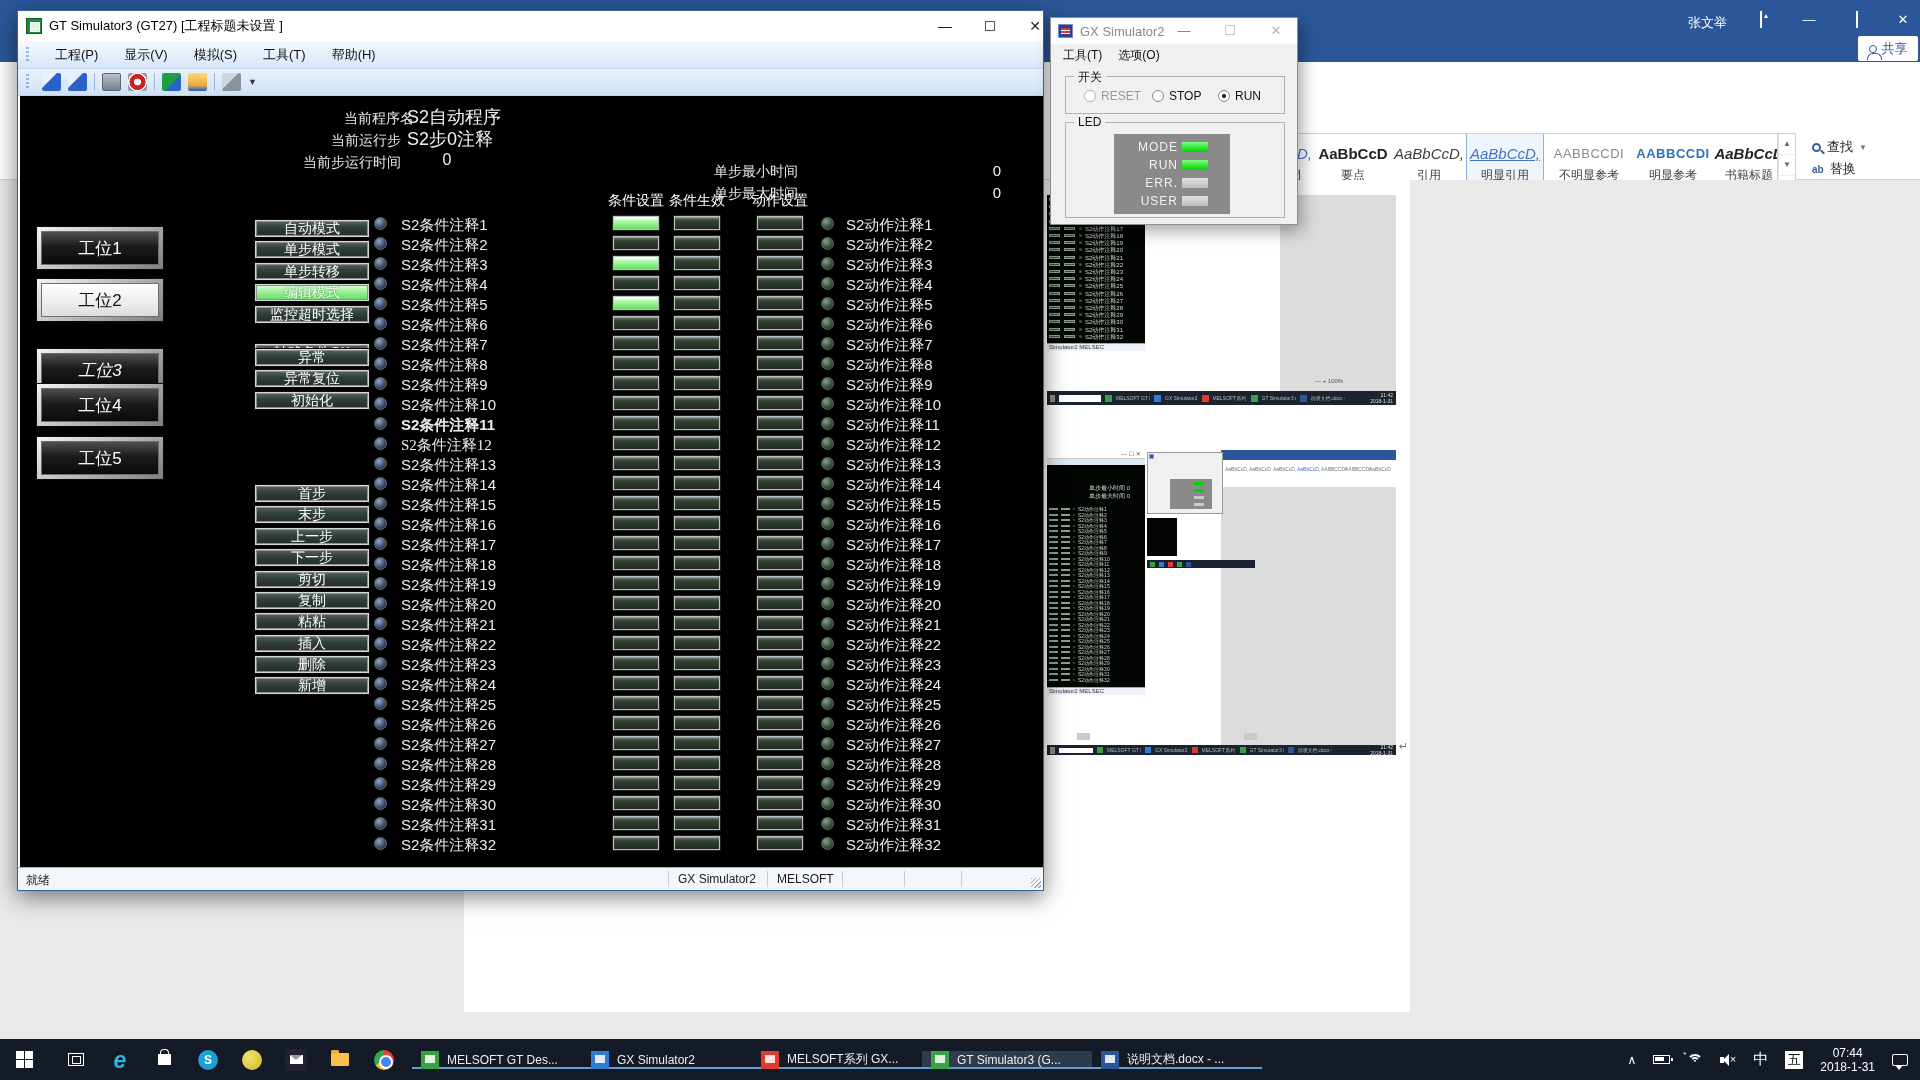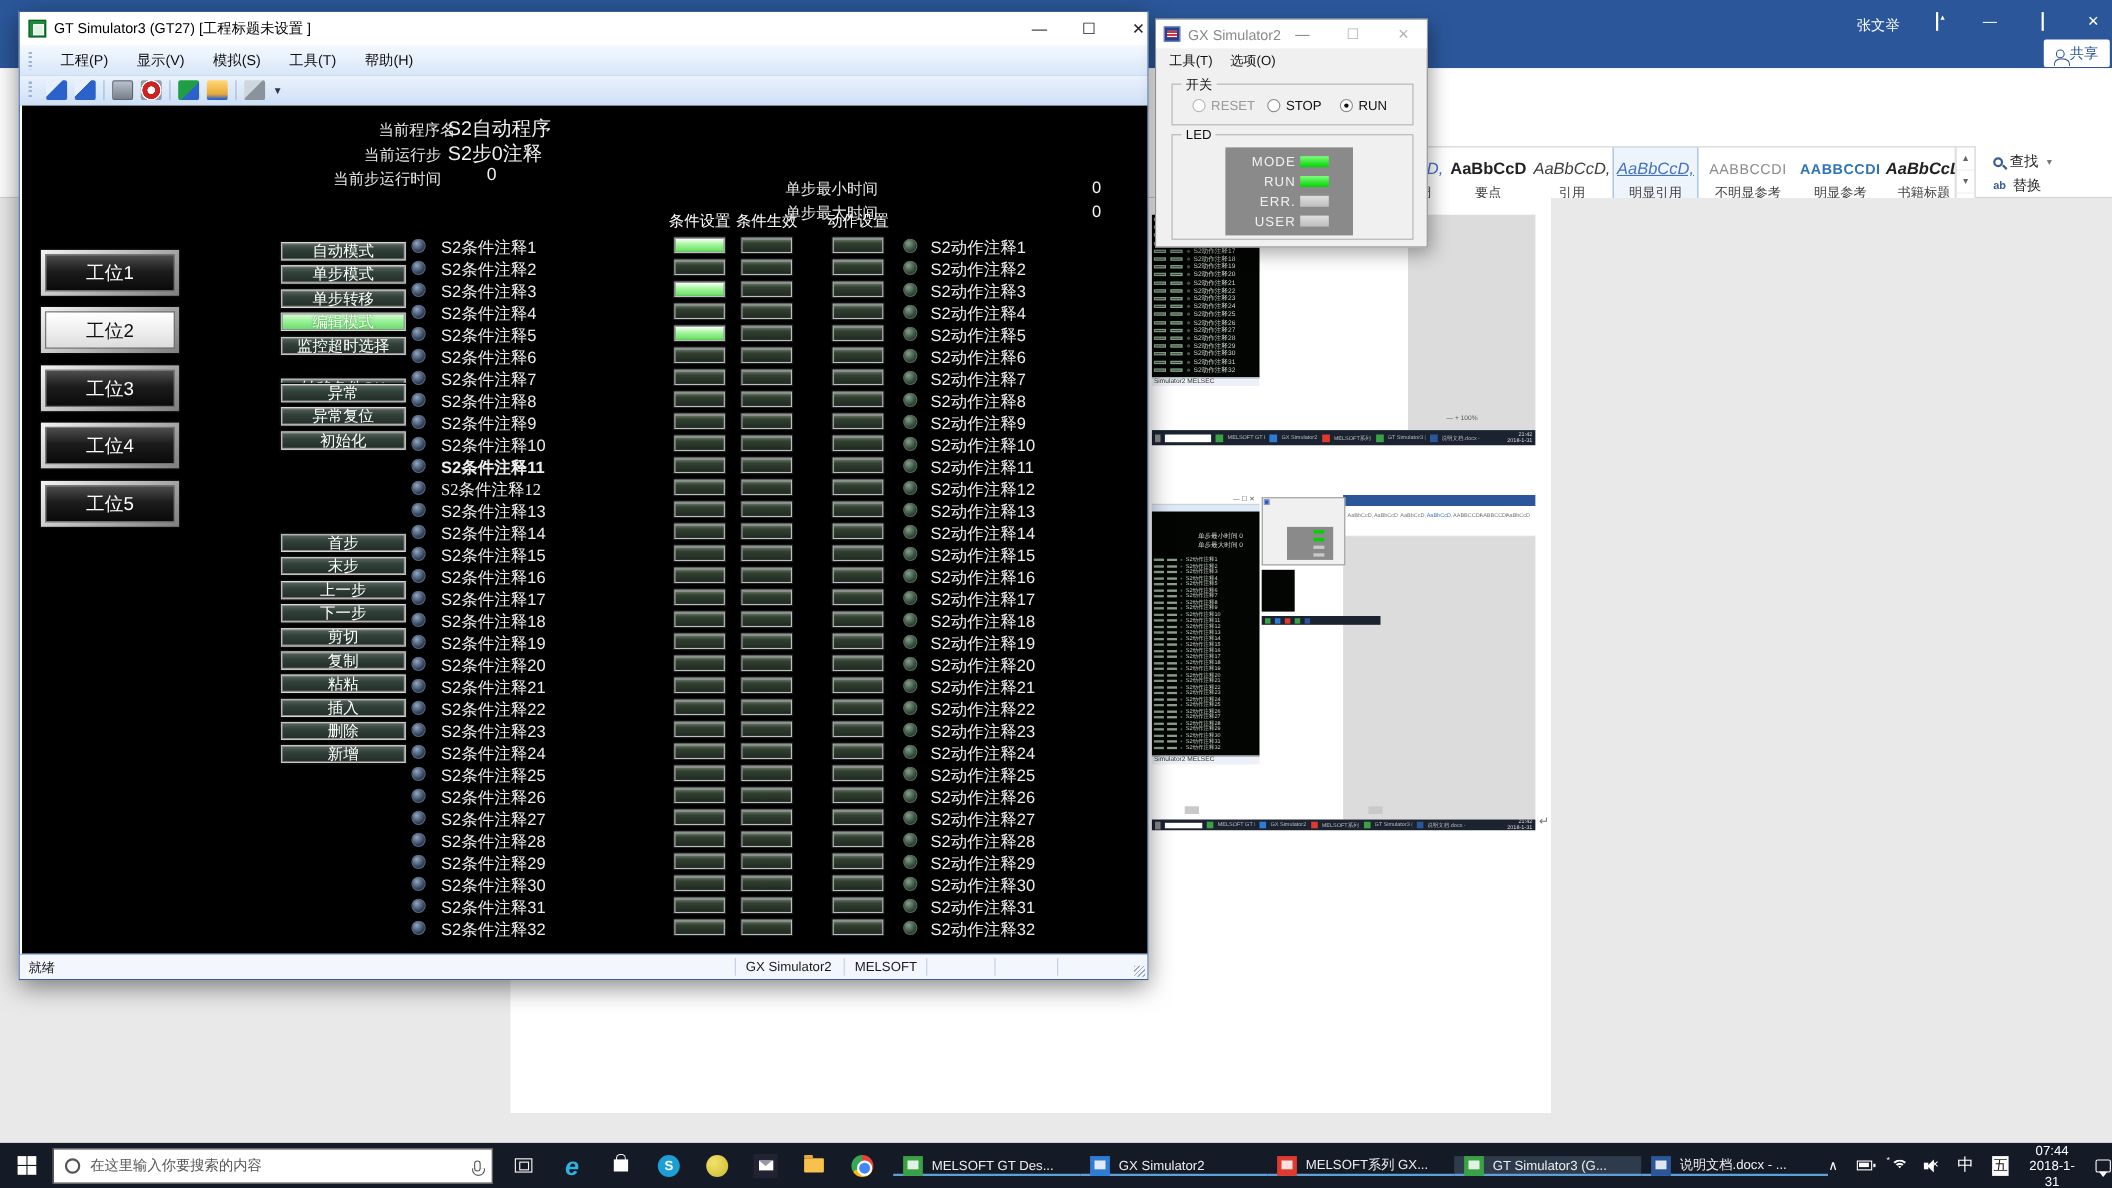--- a/index.html
+++ b/index.html
@@ -715,21 +715,21 @@
       <span class="chead" style="left:571px;top:96px">条件设置</span>
       <span class="chead" style="left:632px;top:96px">条件生效</span>
       <span class="chead" style="left:715px;top:96px">动作设置</span>
       <div id="gt-stations">
           <div class="station" style="top: 130px;">
             <div class="station-inner">工位1</div>
           </div>
           <div class="station active" style="top: 182px;">
             <div class="station-inner">工位2</div>
           </div>
-          <div class="station" style="top: 235px;">
+          <div class="station" style="top: 252px; font-style: italic;">
             <div class="station-inner">工位3</div>
           </div>
           <div class="station" style="top: 287px;">
             <div class="station-inner">工位4</div>
           </div>
           <div class="station" style="top: 340px;">
             <div class="station-inner">工位5</div>
           </div>
         </div>
       <div id="gt-modes">
@@ -1114,25 +1114,20 @@
 
   <section class="taskbar">
     <div class="tb-start">
         <span class="winlogo">
           <span></span>
           <span></span>
           <span></span>
           <span></span>
         </span>
       </div>
-    <div class="tb-search">
-      <span class="cortana"></span>
-      <span>在这里输入你要搜索的内容</span>
-      <span class="mic"></span>
-    </div>
     <div class="tb-apps" id="tb-apps">
       <span class="appico">
           <span class="tview"></span>
         </span>
       <span class="appico">
           <span class="edge-e">e</span>
         </span>
       <span class="appico">
           <span class="bag"></span>
         </span>

